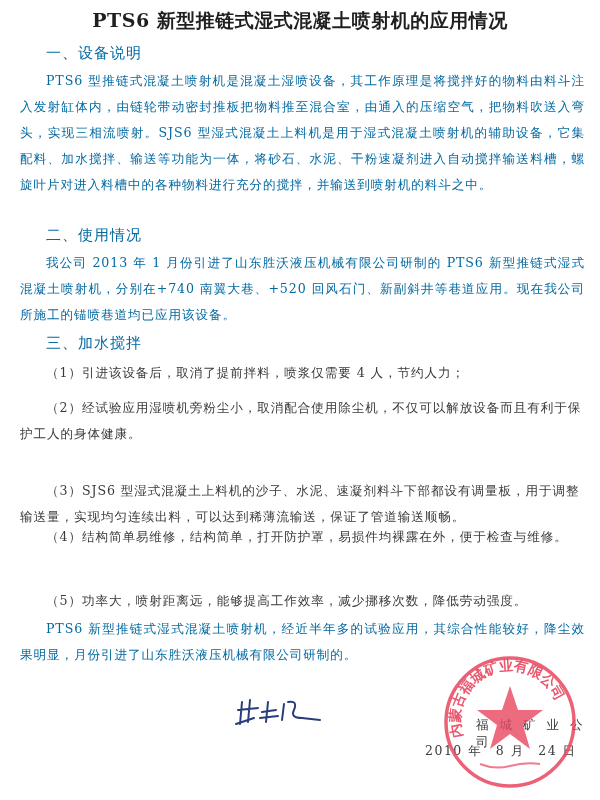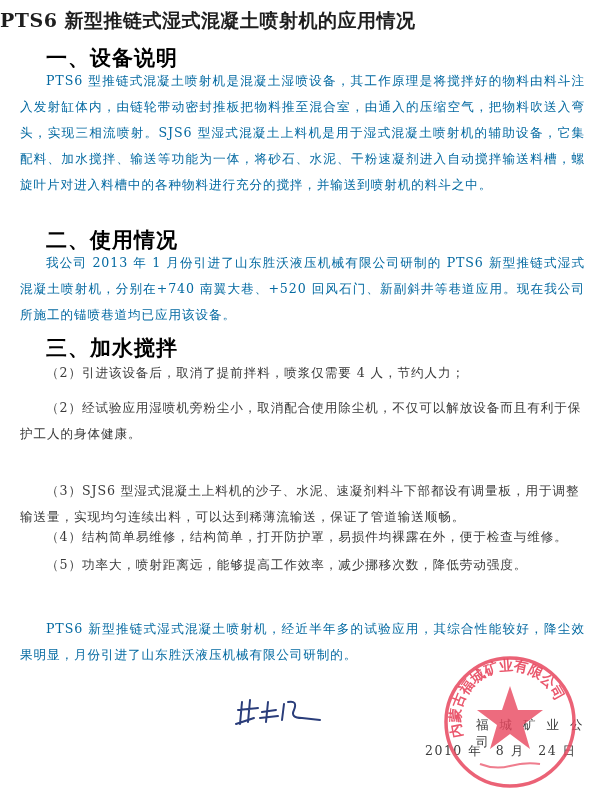--- a/index.html
+++ b/index.html
@@ -1,26 +1,26 @@
 <!DOCTYPE html>
 <html><head>
   <meta charset="utf-8">
   <style>
     html, body { margin: 0; padding: 0; }
     body {
       width: 600px; height: 800px; background: #ffffff; position: relative; overflow: hidden;
       font-family: "DejaVu Serif", "Liberation Serif", serif; color: #2a2a2a;
     }
     .title {
-      position: absolute; left: 0; width: 600px; top: 8px; 
+      position: absolute; left: 0; width: 600px; top: 8px; text-align: center;
       font-size: 19px; font-weight: bold; color: #1f1f1f; letter-spacing: 0.5px;
       font-family: "DejaVu Serif", serif;
     }
     .heading {
-      position: absolute; left: 46px; font-size: 21px; font-weight: bold; color: #000000;
+      position: absolute; left: 46px; font-size: 15px; font-weight: normal; color: #0369a1;
       font-family: "DejaVu Sans", sans-serif; letter-spacing: 1px;
     }
     .para {
       position: absolute; left: 20px; width: 565px; font-size: 12.6px; line-height: 26px;
       color: #0369a1; text-indent: 26px; letter-spacing: 0.9px; text-align: justify;
     }
     .item {
       position: absolute; left: 20px; width: 565px; font-size: 12.6px; line-height: 26px;
       color: #3a3a3a; text-indent: 26px; letter-spacing: 0.9px;
     }
@@ -35,25 +35,25 @@
 
 <div class="title">PTS6 新型推链式湿式混凝土喷射机的应用情况</div>
 
 <div class="heading" style="top:44px">一、设备说明</div>
 <div class="para" style="top:68px">PTS6 型推链式混凝土喷射机是混凝土湿喷设备，其工作原理是将搅拌好的物料由料斗注入发射缸体内，由链轮带动密封推板把物料推至混合室，由通入的压缩空气，把物料吹送入弯头，实现三相流喷射。SJS6 型湿式混凝土上料机是用于湿式混凝土喷射机的辅助设备，它集配料、加水搅拌、输送等功能为一体，将砂石、水泥、干粉速凝剂进入自动搅拌输送料槽，螺旋叶片对进入料槽中的各种物料进行充分的搅拌，并输送到喷射机的料斗之中。</div>
 
 <div class="heading" style="top:226px">二、使用情况</div>
 <div class="para" style="top:250px">我公司 2013 年 1 月份引进了山东胜沃液压机械有限公司研制的 PTS6 新型推链式湿式混凝土喷射机，分别在+740 南翼大巷、+520 回风石门、新副斜井等巷道应用。现在我公司所施工的锚喷巷道均已应用该设备。</div>
 
 <div class="heading" style="top:334px">三、加水搅拌</div>
-<div class="item" style="top:360px">（2）引进该设备后，取消了提前拌料，喷浆仅需要 4 人，节约人力；</div>
+<div class="item" style="top:360px">（1）引进该设备后，取消了提前拌料，喷浆仅需要 4 人，节约人力；</div>
 <div class="item" style="top:395px">（2）经试验应用湿喷机旁粉尘小，取消配合使用除尘机，不仅可以解放设备而且有利于保护工人的身体健康。</div>
 <div class="item" style="top:478px">（3）SJS6 型湿式混凝土上料机的沙子、水泥、速凝剂料斗下部都设有调量板，用于调整输送量，实现均匀连续出料，可以达到稀薄流输送，保证了管道输送顺畅。</div>
 <div class="item" style="top:524px">（4）结构简单易维修，结构简单，打开防护罩，易损件均裸露在外，便于检查与维修。</div>
-<div class="item" style="top:552px">（5）功率大，喷射距离远，能够提高工作效率，减少挪移次数，降低劳动强度。</div>
+<div class="item" style="top:588px">（5）功率大，喷射距离远，能够提高工作效率，减少挪移次数，降低劳动强度。</div>
 <div class="para" style="top:616px">PTS6 新型推链式湿式混凝土喷射机，经近半年多的试验应用，其综合性能较好，降尘效果明显，月份引进了山东胜沃液压机械有限公司研制的。</div>
 
 <div class="signature">
   <svg width="100" height="36" viewBox="0 0 100 36">
     <g fill="none" stroke="#2a3d7a" stroke-width="2" stroke-linecap="round">
       <path d="M4 30 L22 24 M10 8 L8 30 M18 6 L16 28 M6 16 L26 14"></path>
       <path d="M30 18 L44 16 M36 8 L34 28 M28 24 L46 22"></path>
       <path d="M52 10 L50 26 M56 8 Q66 6 62 16 Q58 24 70 24 L88 26"></path>
     </g>
   </svg>

